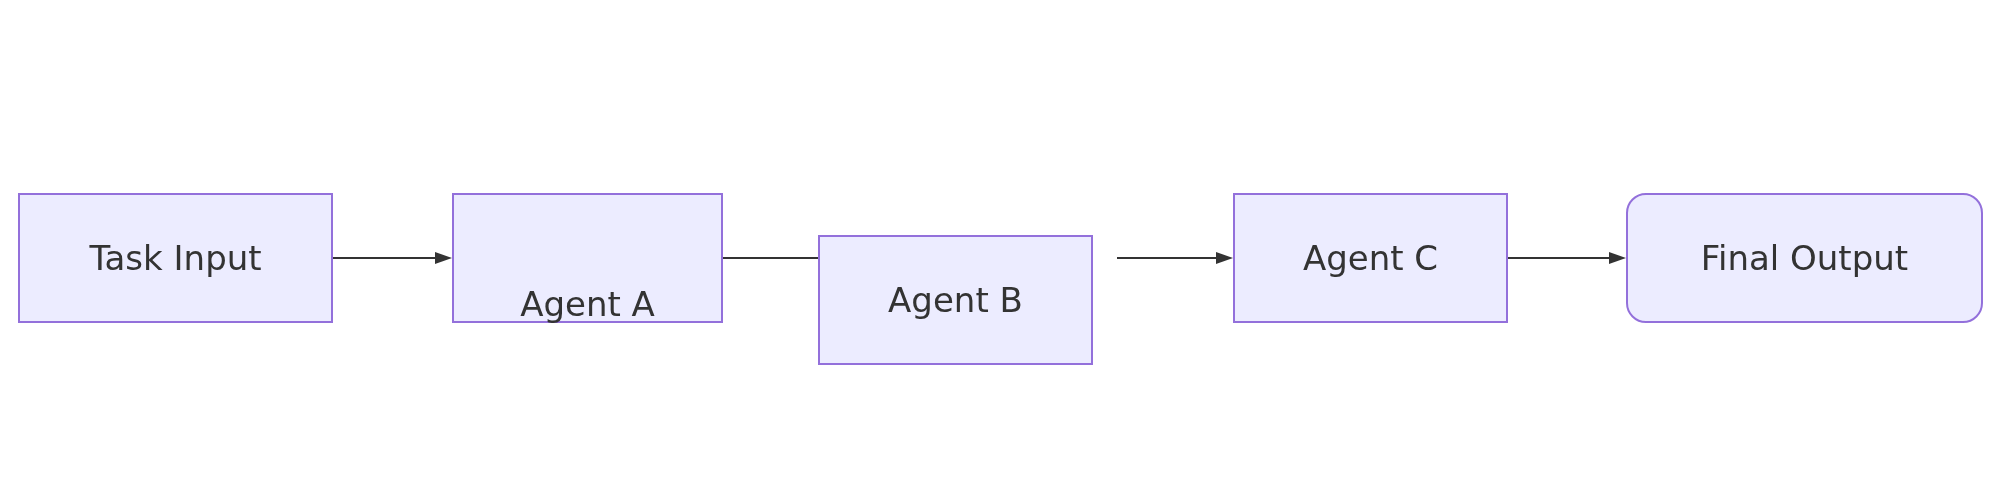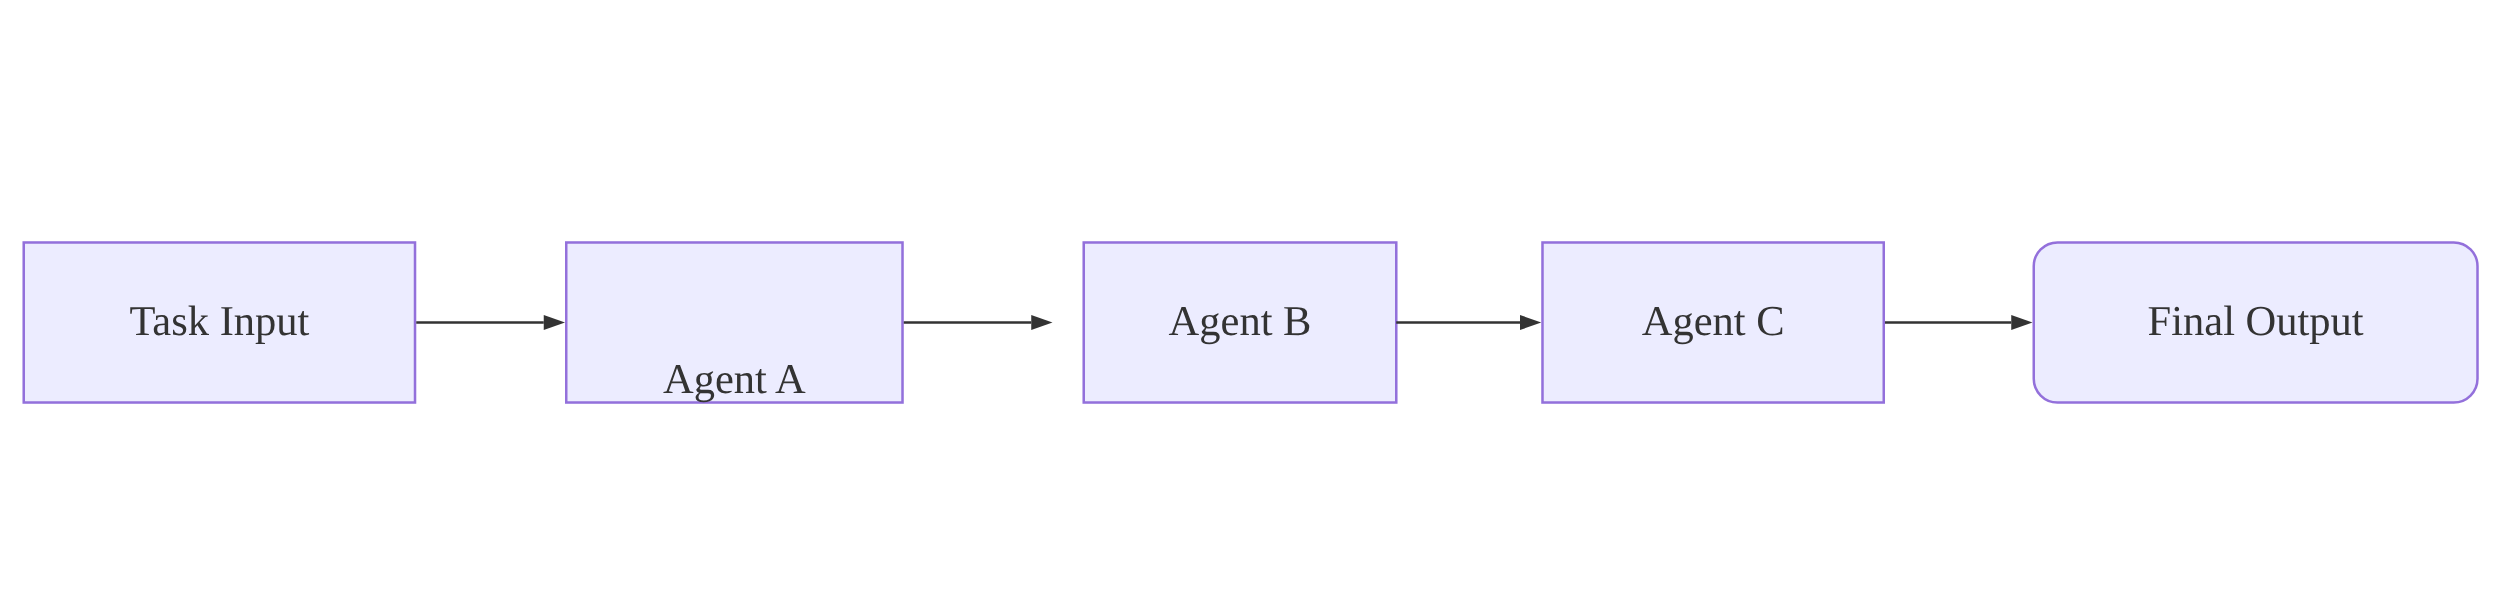--- a/index.html
+++ b/index.html
@@ -23,21 +23,20 @@
     border: 2px solid var(--node-border, #9370DB);
     display: flex;
     align-items: center;
     justify-content: center;
   }
   .node-label {
     font-size: 34px;
     line-height: 1;
     color: var(--text, #333333);
     white-space: nowrap;
-    font-family: Liberation Serif, serif;
   }
   .edge {
     position: absolute;
     top: 252px;
     height: 12px;
     display: flex;
     align-items: center;
   }
   .edge-line {
     flex: 1;
@@ -47,21 +46,21 @@
   .edge-head {
     width: 0;
     height: 0;
     border-top: 6px solid transparent;
     border-bottom: 6px solid transparent;
     border-left: 17px solid var(--edge, #333333);
   }
   
   .n1 { left: 18px;   width: 315px; }
   .n2 { left: 452px;  width: 271px; align-items: flex-end; }
-  .n3 { left: 866px;  width: 252px; }
+  .n3 { left: 818px;  width: 275px; margin-top: 42px; }
   .n4 { left: 1233px; width: 275px; }
   .n5 { left: 1626px; width: 357px; border-radius: 20px; }
   
   .e1 { left: 333px;  width: 119px; }
   .e2 { left: 723px;  width: 119px; }
   .e3 { left: 1117px; width: 116px; }
   .e4 { left: 1508px; width: 118px; }
 </style>
 </head>
 <body>

